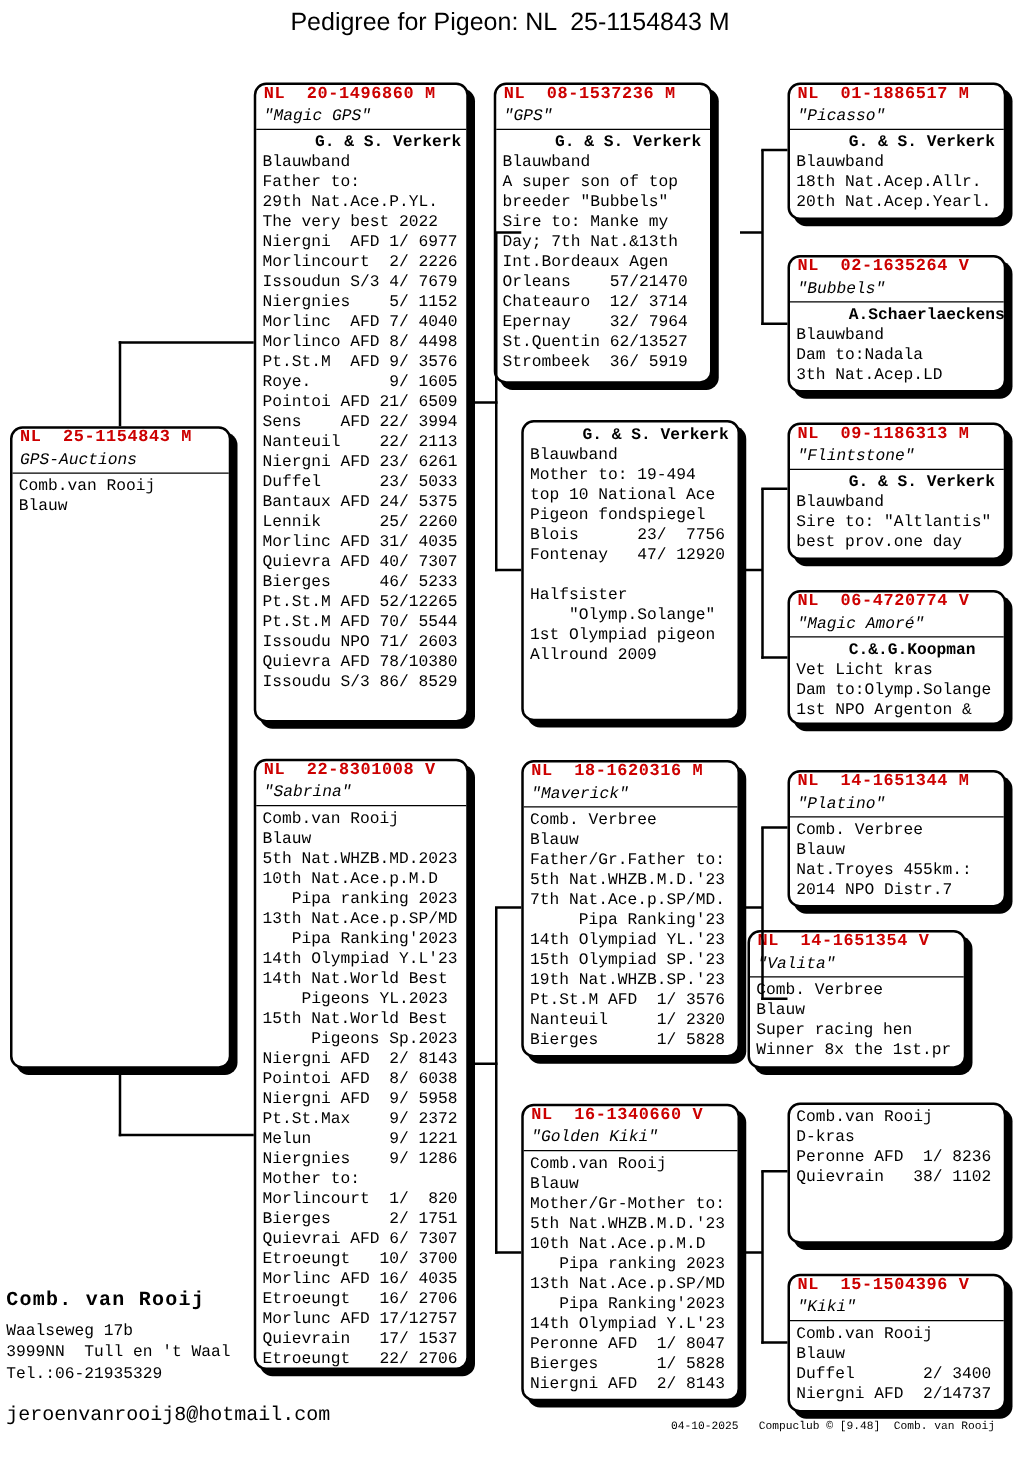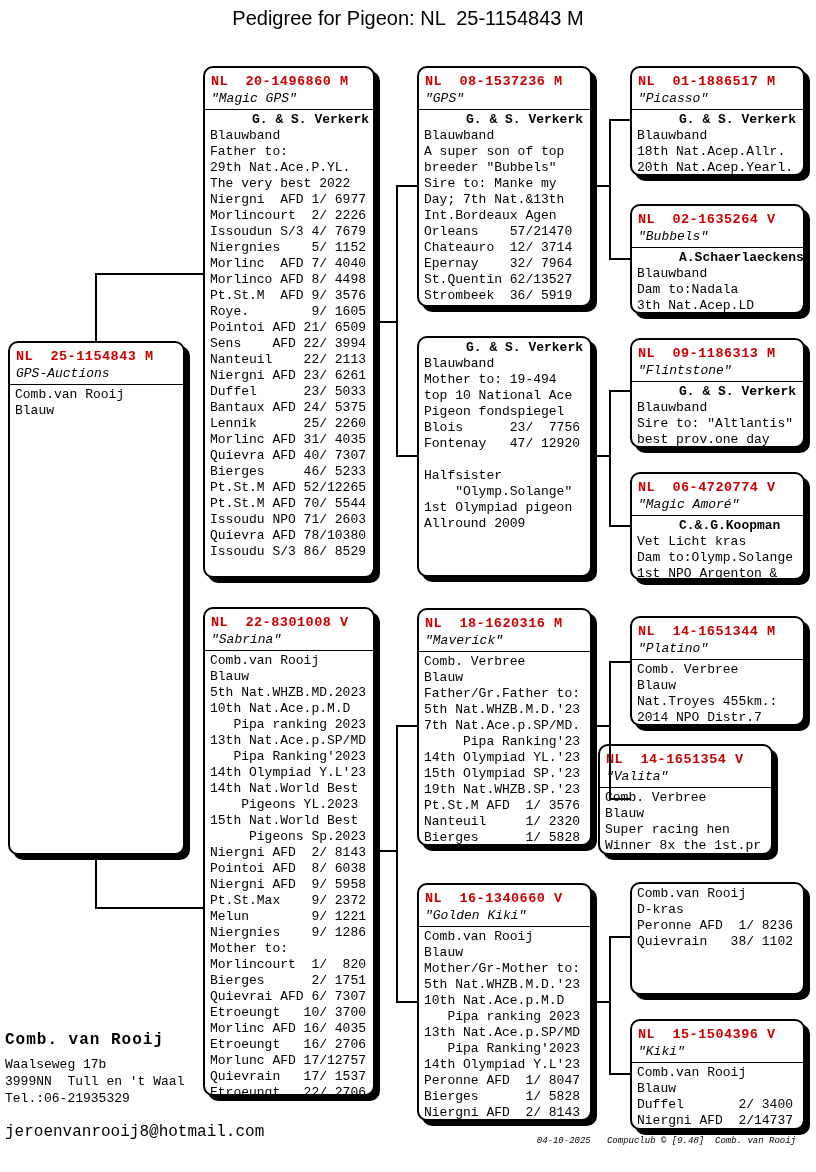--- a/index.html
+++ b/index.html
@@ -11,38 +11,38 @@
   .title {
     position:absolute; top:7px; left:0; width:100%;
     text-align:center; font-family:"Liberation Sans", sans-serif;
     font-size:20px; color:#000; white-space:pre;
   }
   .box {
     position:absolute; background:#fff;
     border:2px solid #000; border-radius:10px;
     box-shadow:5px 5px 0 #000;
   }
-  .box-header { padding:6px 6px 2px 6px; border-bottom:1.5px solid #000; }
+  .box-header { padding:0 6px 2px 6px; border-bottom:1.5px solid #000; }
   .ring {
     font-size:13.5px; font-weight:bold; color:var(--accent,#cc0000);
     white-space:pre; letter-spacing:0.5px; line-height:16px;
   }
   .pname { font-size:13px; font-style:italic; white-space:pre; line-height:16px; margin-top:1px; }
   .lines { padding:2px 5px; }
   .line { font-size:13px; line-height:16px; min-height:16px; white-space:pre; }
   .bold-first .line:first-child { font-weight:bold;margin-left:42px; }
   .cline { position:absolute; background:#000; }
   .owner { position:absolute; left:5px; top:1031px; }
   .owner-name { font-size:16px; font-weight:bold; white-space:pre; letter-spacing:1px; }
   .owner-line { font-size:13px; line-height:17px; white-space:pre; margin-top:0; }
   .owner-line.first { margin-top:7px; }
   .owner-email { font-size:16px; white-space:pre; margin-top:16px; }
   .footer {
     position:absolute; right:20px; top:1136px;
-    font-size:9px; font-style:italic; white-space:pre;
+    font-size:9px; white-space:pre;
   }
 </style>
 </head>
 <body>
 
 <div class="title">Pedigree for Pigeon: NL  25-1154843 M</div>
 
 <div class="box" style="left:8px;top:341px;width:177px;height:514px">
   <div class="box-header">
     <div class="ring">NL  25-1154843 M</div>
@@ -121,21 +121,21 @@
       <div class="line">Quievrai AFD 6/ 7307</div>
       <div class="line">Etroeungt   10/ 3700</div>
       <div class="line">Morlinc AFD 16/ 4035</div>
       <div class="line">Etroeungt   16/ 2706</div>
       <div class="line">Morlunc AFD 17/12757</div>
       <div class="line">Quievrain   17/ 1537</div>
       <div class="line">Etroeungt   22/ 2706</div>
     </div>
 </div>
 
-<div class="box bold-first" style="left:417px;top:66px;width:175px;height:241px">
+<div class="box bold-first" style="left:395px;top:66px;width:175px;height:241px">
   <div class="box-header">
     <div class="ring">NL  08-1537236 M</div>
     <div class="pname">"GPS"</div>
   </div>
   <div class="lines">
       <div class="line">G. &amp; S. Verkerk</div>
       <div class="line">Blauwband</div>
       <div class="line">A super son of top</div>
       <div class="line">breeder "Bubbels"</div>
       <div class="line">Sire to: Manke my</div>

